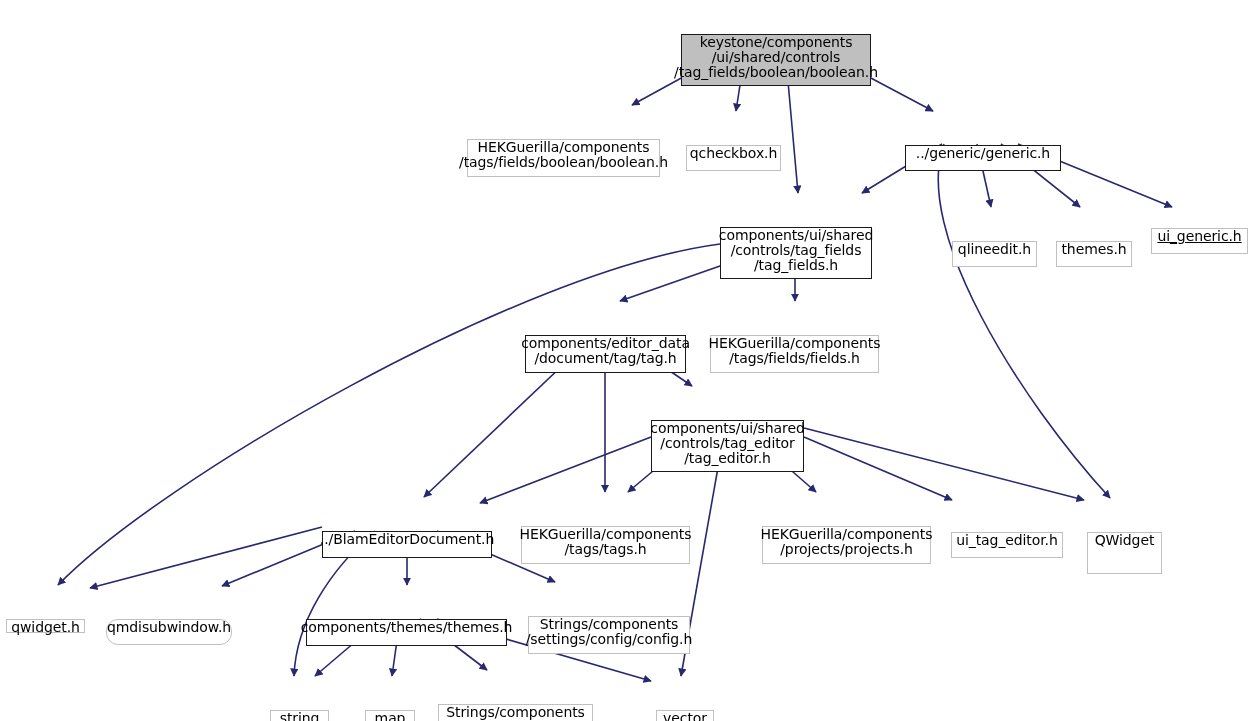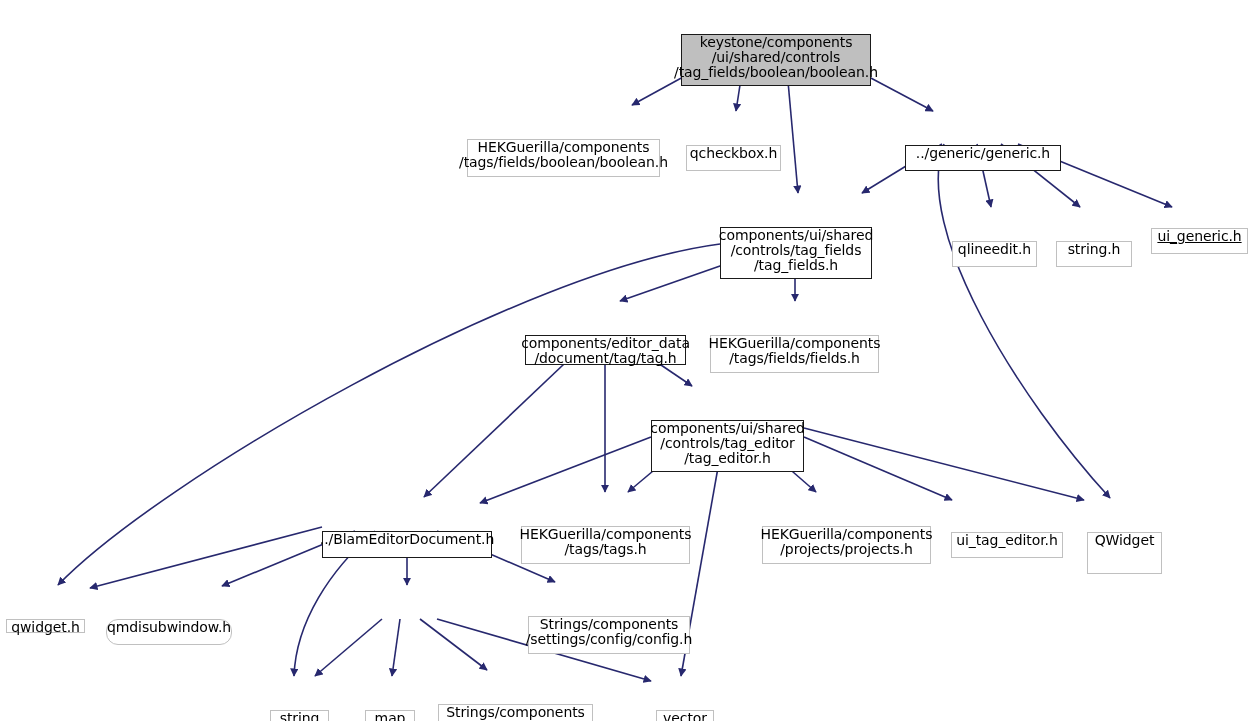--- a/index.html
+++ b/index.html
@@ -126,28 +126,28 @@
     <span class="lbl">components/ui/shared
 /controls/tag_fields
 /tag_fields.h</span>
   </div>
 
   <div class="node" style="left:952px;top:213px;width:85px;height:26px;">
     <span class="lbl">qlineedit.h</span>
   </div>
 
   <div class="node" style="left:1056px;top:213px;width:76px;height:26px;">
-    <span class="lbl">string.h</span>
+    <span class="lbl">themes.h</span>
   </div>
 
   <div class="node" style="left:1151px;top:200px;width:97px;height:26px;text-decoration:underline;">
     <span class="lbl">ui_generic.h</span>
   </div>
 
-  <div class="node strong" style="left:525px;top:307px;width:161px;height:30px;">
+  <div class="node strong" style="left:525px;top:307px;width:161px;height:38px;">
     <span class="lbl">components/editor_data
 /document/tag/tag.h</span>
   </div>
 
   <div class="node" style="left:710px;top:307px;width:169px;height:38px;">
     <span class="lbl">HEKGuerilla/components
 /tags/fields/fields.h</span>
   </div>
 
   <div class="node strong" style="left:651px;top:392px;width:153px;height:52px;">
@@ -179,20 +179,23 @@
   </div>
 
   <div class="node" style="left:6px;top:591px;width:79px;height:14px;">
     <span class="lbl">qwidget.h</span>
   </div>
 
   <div class="node" style="left:106px;top:591px;width:126px;height:26px;border-radius:12px;">
     <span class="lbl">qmdisubwindow.h</span>
   </div>
 
+  <div class="node strong" style="left:306px;top:591px;width:201px;height:27px;">
+    <span class="lbl">components/themes/themes.h</span>
+  </div>
 
   <div class="node" style="left:528px;top:588px;width:162px;height:38px;">
     <span class="lbl">Strings/components
 /settings/config/config.h</span>
   </div>
 
   <div class="node" style="left:270px;top:682px;width:59px;height:26px;">
     <span class="lbl">string</span>
   </div>
 

